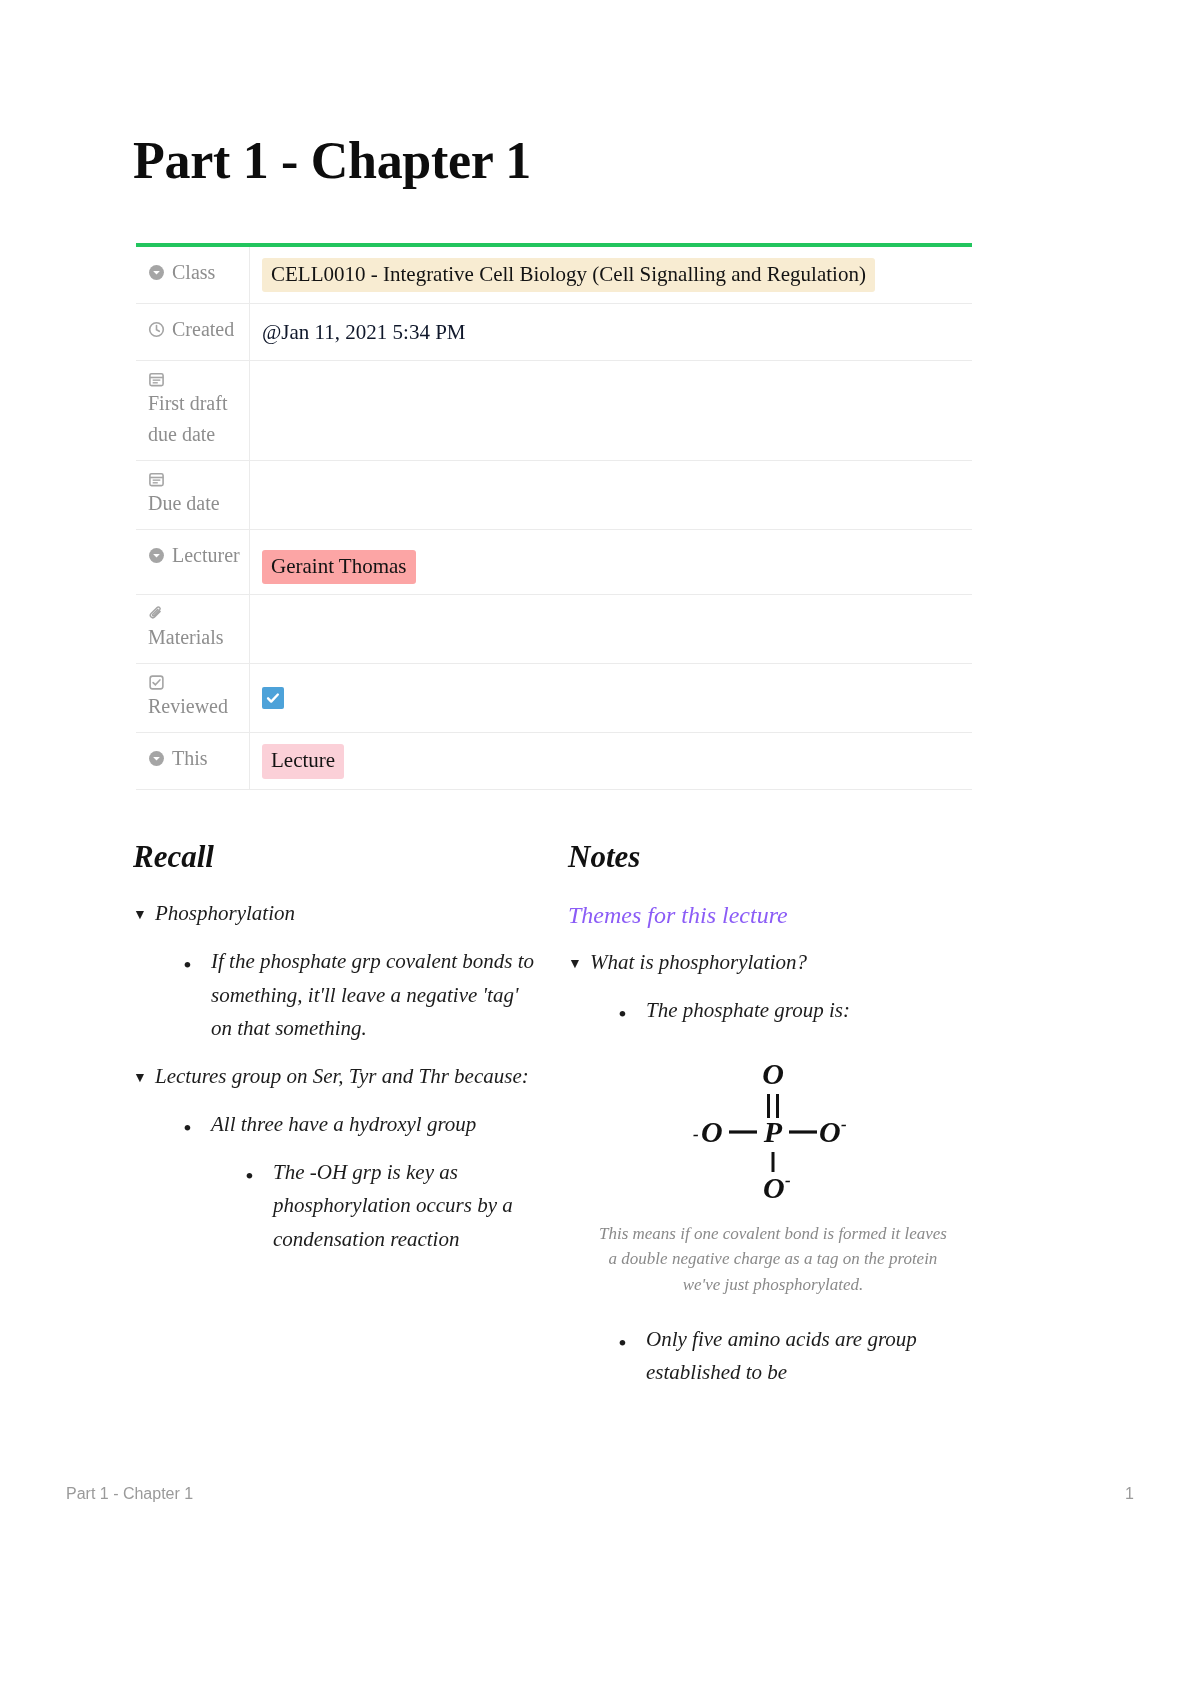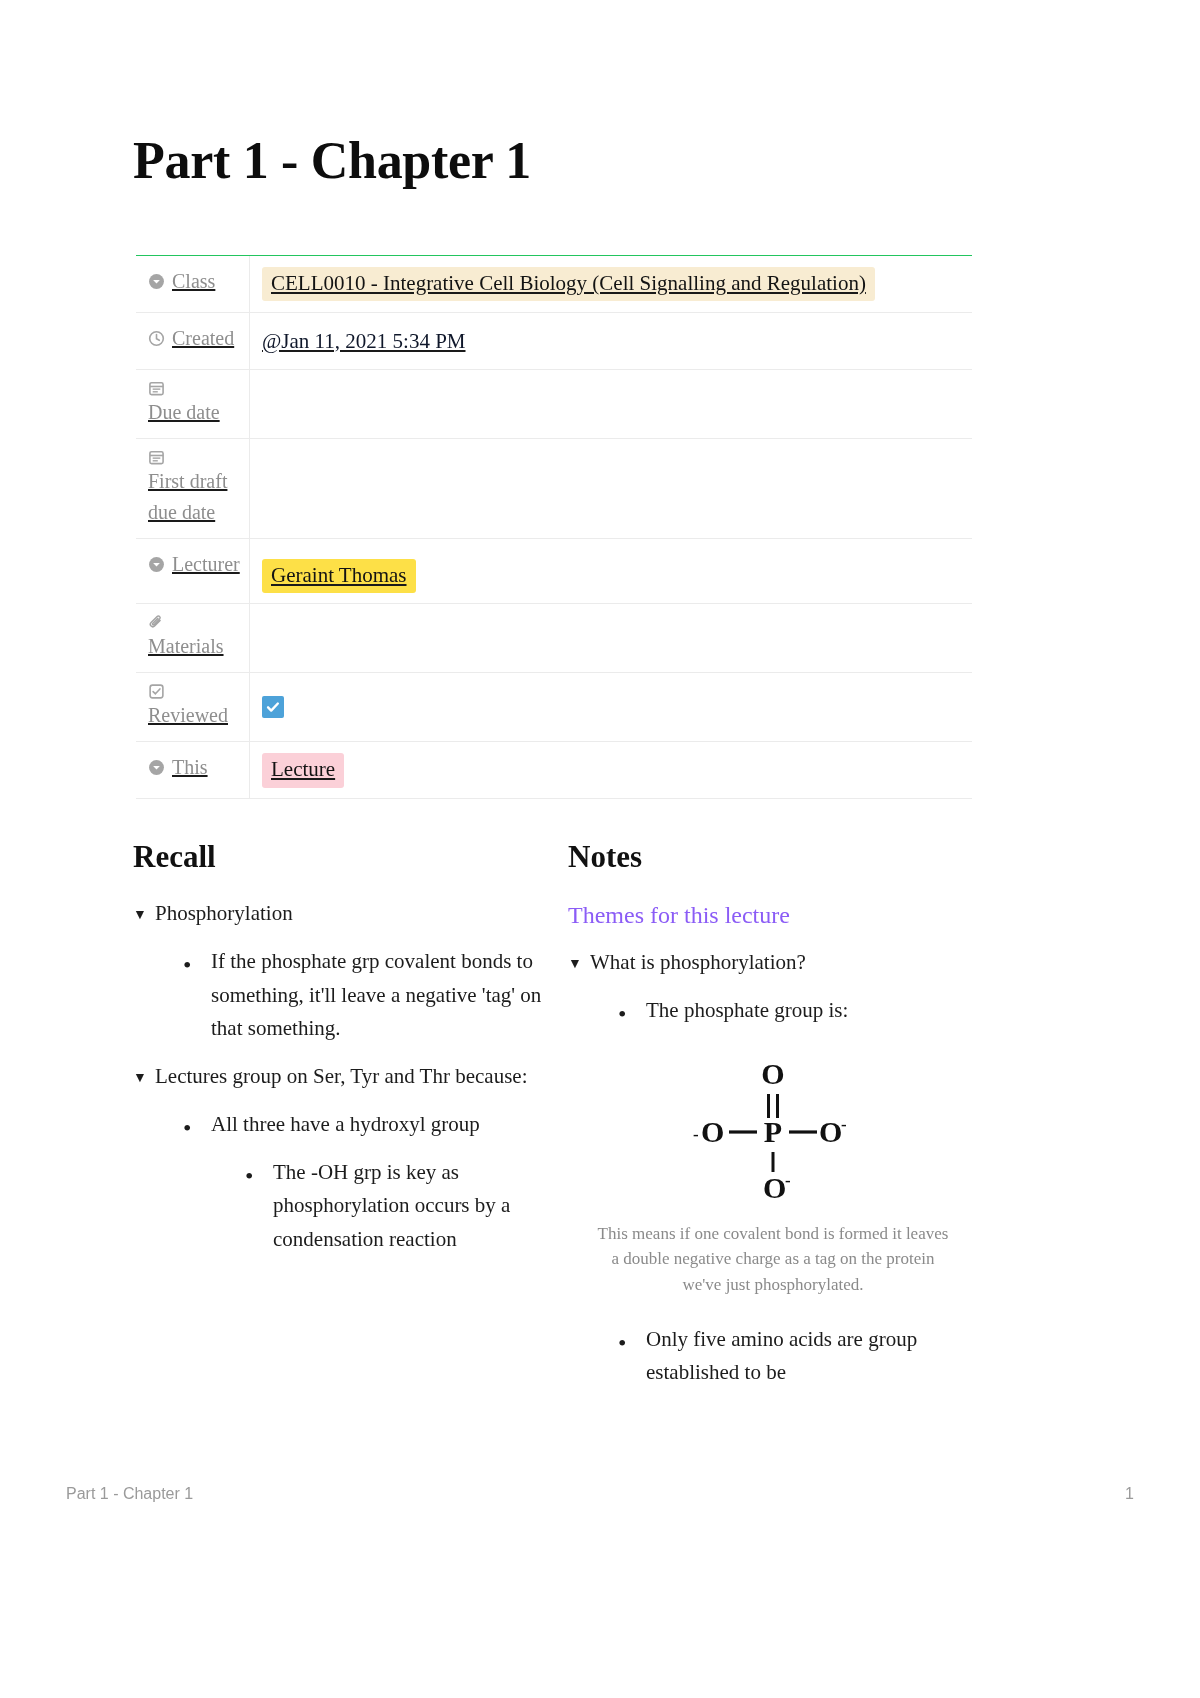--- a/index.html
+++ b/index.html
@@ -32,24 +32,23 @@
     font-weight: bold;
     letter-spacing: -0.3px;
     line-height: 1.15;
     color: #0d0d0d;
   }
 
   
   .prop-table {
     position: absolute;
     left: 136px;
-    top: 255px;
+    top: 243px;
     width: 836px;
-    border-top: 1px solid #22c55e;
-    text-decoration: underline;
+    border-top: 4px solid #22c55e;
   }
   .prop-row {
     display: flex;
     border-bottom: 1px solid #ebebeb;
     min-height: 56px;
   }
   .prop-label-cell {
     width: 114px;
     flex: 0 0 114px;
     border-right: 1px solid #ebebeb;
@@ -86,21 +85,21 @@
   .tag {
     display: inline-block;
     padding: 2px 9px 4px 9px;
     border-radius: 3px;
     font-size: 21px;
     line-height: 1.35;
     color: #131313;
     white-space: nowrap;
   }
   .tag-class { background: #f8ecd2; }
-  .tag-lecturer { background: #fde047; margin-top: 10px; }
+  .tag-lecturer { background: #fca5a5; margin-top: 10px; }
   .tag-type { background: #fbd0d8; }
   .plain-value {
     color: #0f172a;
     font-size: 21px;
   }
   .checkbox-checked {
     width: 22px;
     height: 22px;
     background: #4da2d9;
     border-radius: 2px;
@@ -111,20 +110,21 @@
   .checkbox-checked svg { display: block; }
 
   
   .columns {
     position: absolute;
     left: 133px;
     top: 838px;
     width: 845px;
     display: flex;
     gap: 0;
+    font-style: italic;
   }
   .col {
     width: 410px;
     flex: 0 0 410px;
   }
   .col-gap { flex: 0 0 25px; }
   .col-heading {
     font-size: 31px;
     font-weight: bold;
     color: #111;
@@ -240,38 +240,38 @@
     <div class="prop-row">
       <div class="prop-label-cell">
         <span class="prop-icon">
           <svg width="17" height="17" viewBox="0 0 16 16">
               <rect x="1.8" y="2.6" width="12.4" height="11.2" rx="1.6" fill="none" stroke="#a5a5a5" stroke-width="1.5"></rect>
               <line x1="1.8" y1="6.1" x2="14.2" y2="6.1" stroke="#a5a5a5" stroke-width="1.5"></line>
               <line x1="4.4" y1="8.6" x2="11.6" y2="8.6" stroke="#a5a5a5" stroke-width="1.3"></line>
               <line x1="4.4" y1="11.1" x2="9.2" y2="11.1" stroke="#a5a5a5" stroke-width="1.3"></line>
             </svg>
         </span>
-        <span class="prop-label-text">Due date</span>
+        <span class="prop-label-text">First draft due date</span>
       </div>
       <div class="prop-value-cell">
         <span class="plain-value"></span>
       </div>
     </div>
 
     <div class="prop-row">
       <div class="prop-label-cell">
         <span class="prop-icon">
           <svg width="17" height="17" viewBox="0 0 16 16">
               <rect x="1.8" y="2.6" width="12.4" height="11.2" rx="1.6" fill="none" stroke="#a5a5a5" stroke-width="1.5"></rect>
               <line x1="1.8" y1="6.1" x2="14.2" y2="6.1" stroke="#a5a5a5" stroke-width="1.5"></line>
               <line x1="4.4" y1="8.6" x2="11.6" y2="8.6" stroke="#a5a5a5" stroke-width="1.3"></line>
               <line x1="4.4" y1="11.1" x2="9.2" y2="11.1" stroke="#a5a5a5" stroke-width="1.3"></line>
             </svg>
         </span>
-        <span class="prop-label-text">First draft due date</span>
+        <span class="prop-label-text">Due date</span>
       </div>
       <div class="prop-value-cell">
         <span class="plain-value"></span>
       </div>
     </div>
 
     <div class="prop-row">
       <div class="prop-label-cell">
         <span class="prop-icon">
           <svg width="17" height="17" viewBox="0 0 16 16">

